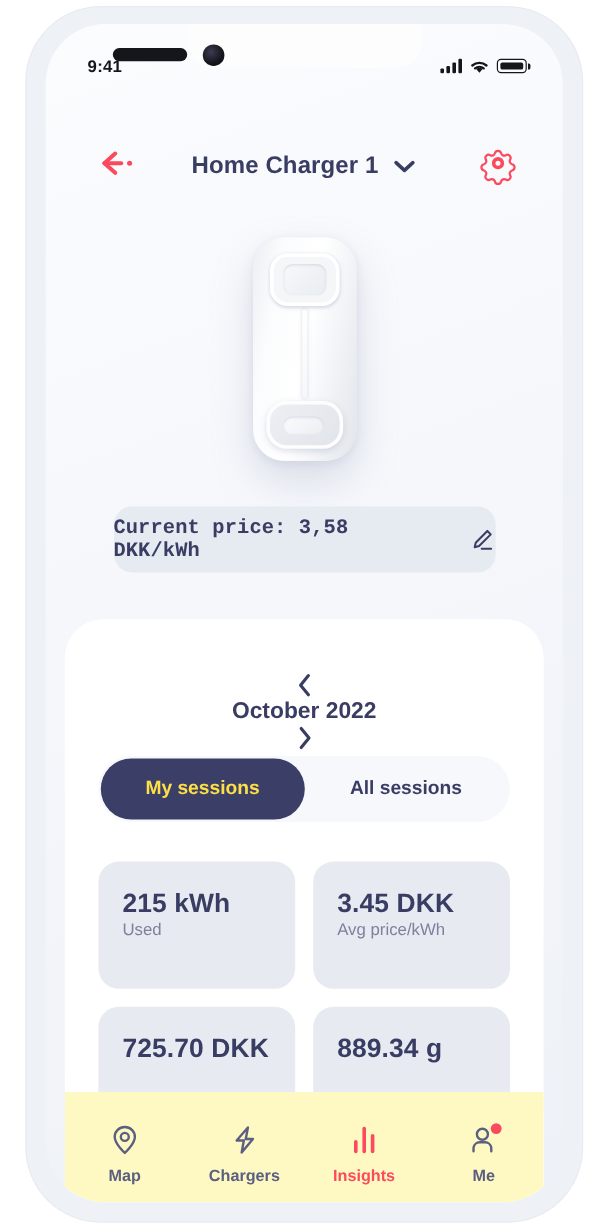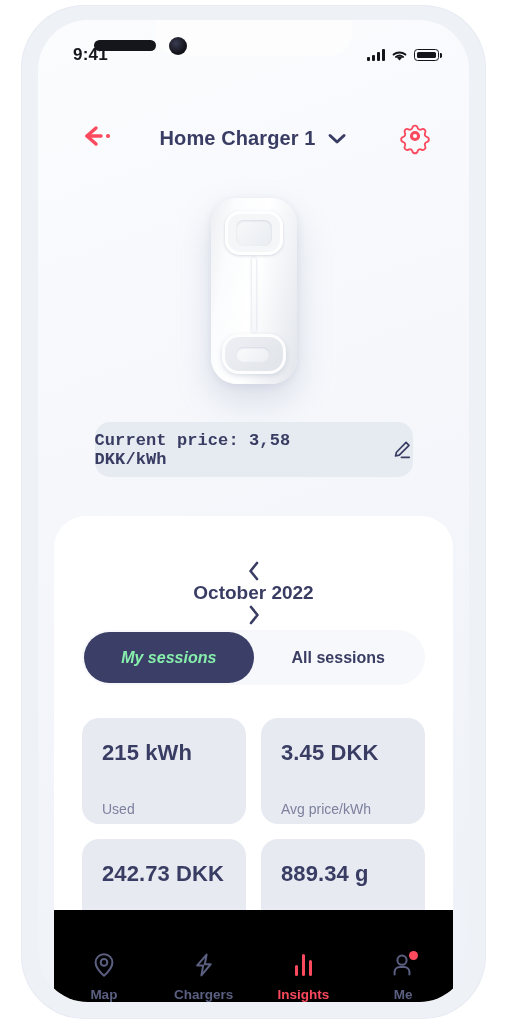--- a/index.html
+++ b/index.html
@@ -44,21 +44,21 @@
     background:radial-gradient(circle at 38% 35%,#3a3b50 0%,#14151c 60%,#0a0a10 100%);
     z-index:41;
   }
 
   
   #status-bar{
     position:absolute; top:0; left:0; right:0; height:56px;
     display:flex; align-items:center; justify-content:space-between;
     padding:14px 30px 0 35px; z-index:30;
   }
-  #status-time{ font-size:17px; font-weight:700; color:#15161c; letter-spacing:.2px; }
+  #status-time{ font-size:14px; font-weight:700; color:#15161c; letter-spacing:.2px; }
   #status-icons{ display:flex; align-items:center; gap:6px; }
   .sig-bars{ display:flex; align-items:flex-end; gap:2px; height:12px; }
   .sig-bars i{ display:block; width:3px; background:#15161c; border-radius:1px; }
   .sig-bars i:nth-child(1){height:4px;}
   .sig-bars i:nth-child(2){height:6.5px;}
   .sig-bars i:nth-child(3){height:9px;}
   .sig-bars i:nth-child(4){height:12px;}
   .batt{
     width:25px;height:12px;border:1.6px solid #15161c;border-radius:3.5px;
     padding:1.6px; position:relative;
@@ -161,48 +161,48 @@
   #session-toggle{
     position:absolute; top:114px; left:28px; right:28px; height:55px;
     border-radius:28px; background:#f7f8fb;
     display:flex; align-items:center; padding:2px;
   }
   .seg{
     flex:1; height:51px; border-radius:26px;
     display:flex; align-items:center; justify-content:center;
     font-size:16px; font-weight:700; cursor:pointer;
   }
-  .seg.active{ background:#3b3e66; color:#86efac;font-style:italic; }
+  .seg.active{ background:#3b3e66; color:#fde047; }
   .seg.inactive{ color:#3a3d63; }
 
   
   #stats-grid{
     position:absolute; top:202px; left:28px; right:28px;
     display:grid; grid-template-columns:1fr 1fr; gap:15px;
   }
   .stat-card{
     height:106px; border-radius:17px; background:#e7eaf1;
     padding:22px 8px 0 20px;
     display:flex; flex-direction:column; justify-content:flex-start;
   }
   .stat-value{ font-size:22px; font-weight:700; color:#3a3d63; letter-spacing:.1px; }
-  .stat-label{ font-size:14px; color:#7d819e; margin-top:35px; }
+  .stat-label{ font-size:14px; color:#7d819e; }
 
   
   #sheet-fade{
     position:absolute; left:0; right:0; bottom:0; height:96px;
     background:linear-gradient(180deg,rgba(255,255,255,0) 0%,rgba(255,255,255,.82) 42%,#ffffff 72%);
     pointer-events:none; z-index:5;
   }
 
   
   #bottom-nav{
     position:absolute; left:0; right:0; bottom:0; height:92px;
-    background:#000000; z-index:10;
-    display:flex; align-items:flex-end; padding-top:12px;
+    background:#fef9c3; z-index:10;
+    display:flex; align-items:center; padding-top:12px;
   }
   .nav-item{
     flex:1; display:flex; flex-direction:column; align-items:center; gap:9px; cursor:pointer;
     position:relative;
   }
   .nav-label{ font-size:13.5px; font-weight:600; color:#5b5f80; }
   .nav-item.active .nav-label{ color:#fb4a5e; }
   .nav-icon{ height:26px; display:flex; align-items:center; justify-content:center; position:relative; }
   #nav-badge{
     position:absolute; width:9px; height:9px; border-radius:50%;
@@ -315,21 +315,21 @@
       <div id="stats-grid">
         <div class="stat-card">
           <div class="stat-value">215 kWh</div>
           <div class="stat-label">Used</div>
         </div>
         <div class="stat-card">
           <div class="stat-value">3.45 DKK</div>
           <div class="stat-label">Avg price/kWh</div>
         </div>
         <div class="stat-card">
-          <div class="stat-value">242.73 DKK</div>
+          <div class="stat-value">725.70 DKK</div>
           <div class="stat-label"></div>
         </div>
         <div class="stat-card">
           <div class="stat-value">889.34 g</div>
           <div class="stat-label"></div>
         </div>
       </div>
 
       <div id="sheet-fade"></div>
 

